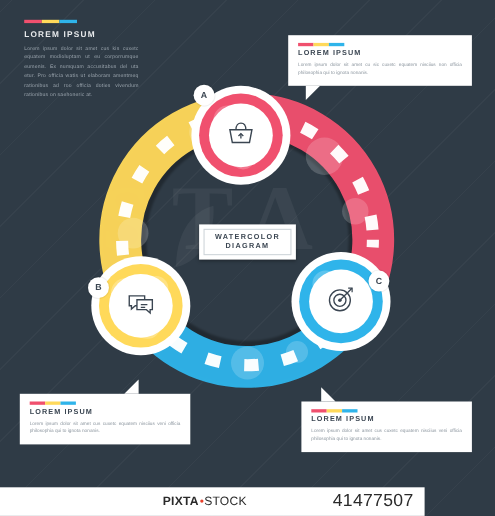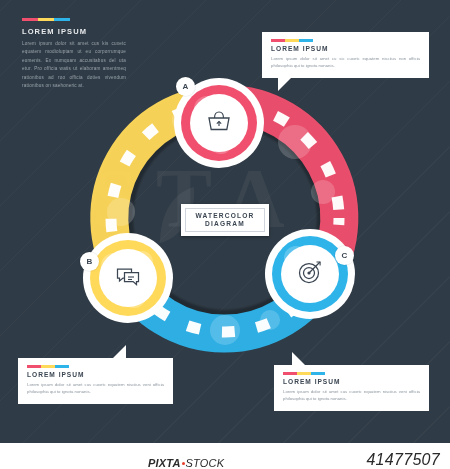--- a/index.html
+++ b/index.html
@@ -121,22 +121,22 @@
     font-family:"Liberation Serif",serif;
     pointer-events:none;user-select:none;
   }
   .wm-leaf{
     position:absolute;left:150px;top:185px;width:50px;height:60px;
     pointer-events:none;
   }
 
   
   #footer{
-    position:absolute;left:0;bottom:0;width:450px;height:26px;
-    background:#ffffff;display:flex;align-items:flex-end;font-style:italic;
+    position:absolute;left:0;bottom:0;width:386px;height:26px;
+    background:#ffffff;display:flex;align-items:center;
   }
   #footer .pxt{
     margin-left:148px;font-size:11px;color:#2a2a2a;letter-spacing:.2px;
     font-family:"Liberation Sans",sans-serif;
   }
   #footer .pxt b{font-weight:bold;}
   #footer .idnum{
     position:absolute;right:10px;font-size:16px;color:#2a2a2a;letter-spacing:.3px;
   }
   #footer .dot{display:inline-block;width:3px;height:3px;background:#e8402a;border-radius:50%;vertical-align:2px;margin:0 1px;}

